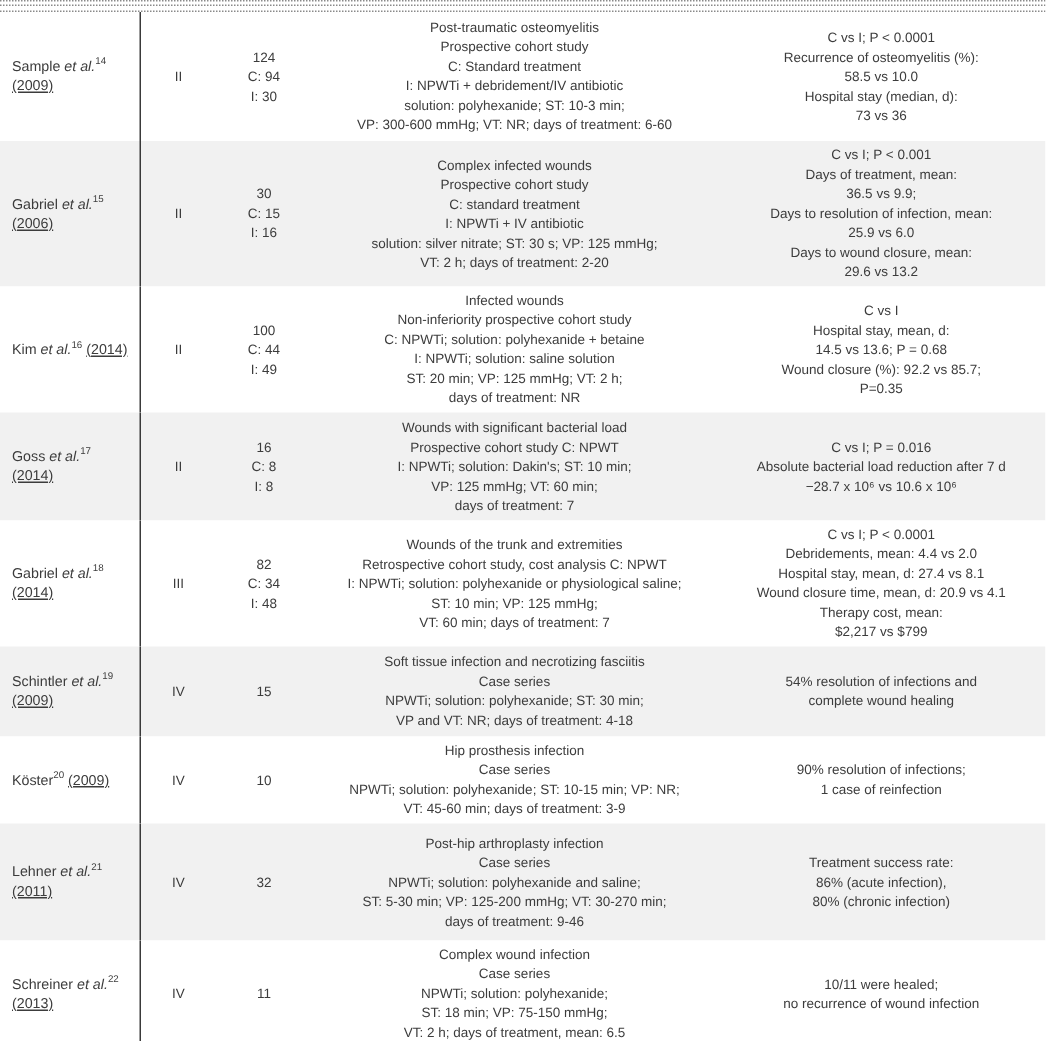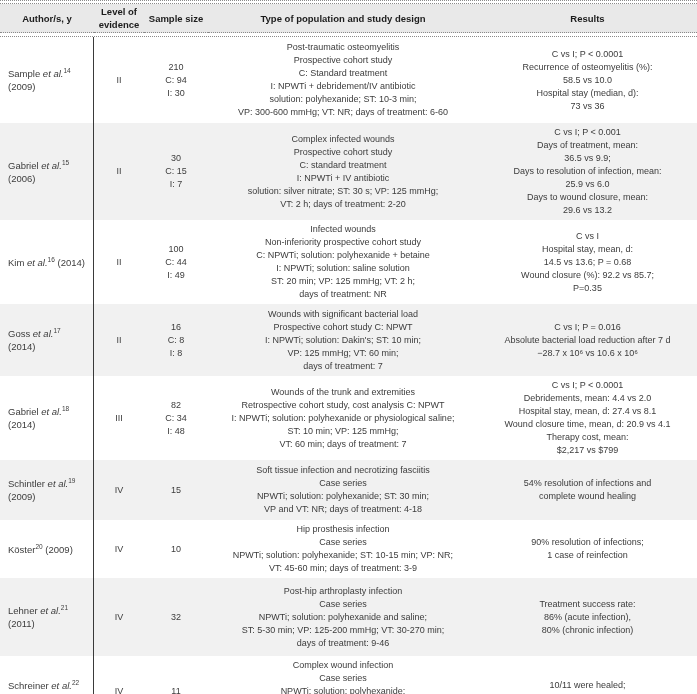--- a/index.html
+++ b/index.html
@@ -69,21 +69,21 @@
     padding-right: 4px;
     border-right: 1px solid #3a3a3a;
     white-space: normal;
     font-size: 9.5px;
   }
   td.c-author sup {
     font-size: 6.5px;
     vertical-align: super;
     line-height: 0;
   }
-  td.c-author .yr { white-space: nowrap; }
+  td.c-author .yr { white-space: nowrap; text-decoration: underline; }
 
   
   tbody tr:nth-child(1) { height: 86px; }
   tbody tr:nth-child(2) { height: 95px; }
   tbody tr:nth-child(3) { height: 76px; }
   tbody tr:nth-child(4) { height: 72px; }
   tbody tr:nth-child(5) { height: 78px; }
   tbody tr:nth-child(6) { height: 60px; }
   tbody tr:nth-child(7) { height: 54px; }
   tbody tr:nth-child(8) { height: 78px; }
@@ -96,57 +96,50 @@
   <div class="table-wrap">
     <table class="studies">
       <colgroup>
         <col class="c1">
           <col class="c2">
           <col class="c3">
           <col class="c4">
           <col class="c5">
       </colgroup>
       <thead>
-        <tr>
-          <th>Author/s, y</th>
-          <th>Level of evidence</th>
-          <th>Sample size</th>
-          <th>Type of population and study design</th>
-          <th>Results</th>
-        </tr>
         <tr class="gap-row">
           <td colspan="5"></td>
         </tr>
       </thead>
       <tbody id="tbody">
   <tr>
     <td class="c-author"><span><span>Sample </span><i>et al.</i><sup>14</sup><i></i><sup></sup> <span class="yr">(2009)</span><span class="yr"></span></span></td>
     <td class="c-evidence">II</td>
-    <td class="c-sample">210
+    <td class="c-sample">124
 C: 94
 I: 30</td>
     <td class="c-type">Post-traumatic osteomyelitis
 Prospective cohort study
 C: Standard treatment
 I: NPWTi + debridement/IV antibiotic
 solution: polyhexanide; ST: 10-3 min;
 VP: 300-600 mmHg; VT: NR; days of treatment: 6-60</td>
     <td class="c-results">C vs I; P &lt; 0.0001
 Recurrence of osteomyelitis (%):
 58.5 vs 10.0
 Hospital stay (median, d):
 73 vs 36</td>
   </tr>
 
   <tr>
     <td class="c-author"><span><span>Gabriel </span><i>et al.</i><sup>15</sup><i></i><sup></sup> <span class="yr">(2006)</span><span class="yr"></span></span></td>
     <td class="c-evidence">II</td>
     <td class="c-sample">30
 C: 15
-I: 7</td>
+I: 16</td>
     <td class="c-type">Complex infected wounds
 Prospective cohort study
 C: standard treatment
 I: NPWTi + IV antibiotic
 solution: silver nitrate; ST: 30 s; VP: 125 mmHg;
 VT: 2 h; days of treatment: 2-20</td>
     <td class="c-results">C vs I; P &lt; 0.001
 Days of treatment, mean:
 36.5 vs 9.9;
 Days to resolution of infection, mean:

